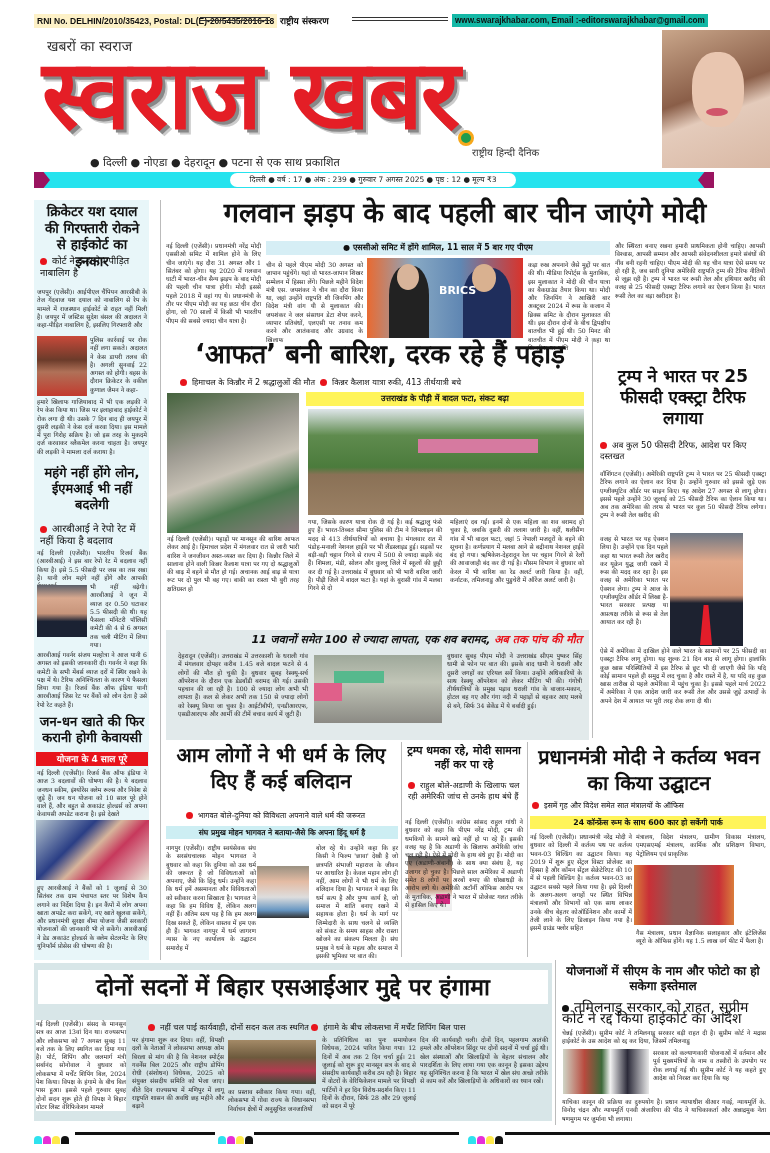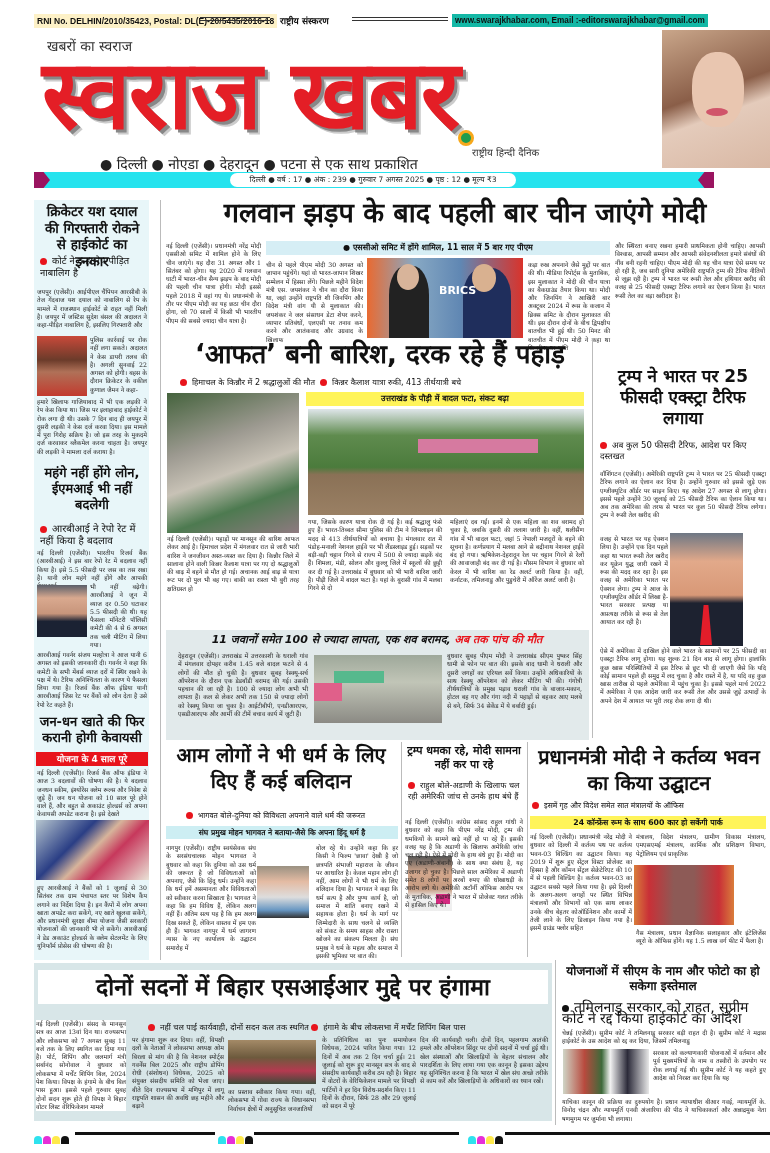--- a/index.html
+++ b/index.html
@@ -11,21 +11,21 @@
 .dot{display:inline-block;width:7px;height:7px;border-radius:50%;background:#e8141c;margin-right:5px;vertical-align:middle}
 .photo{overflow:hidden}
 
 #topbar-left{left:34px;top:14px;font-size:8.5px;font-weight:bold;background:#fdf1c7;padding:2px 3px;font-family:"Liberation Sans",sans-serif}
 #topbar-mid{left:280px;top:14px;font-size:9px;font-weight:bold}
 #topbar-right{left:452px;top:14px;font-size:8.2px;font-weight:bold;background:#14b8a6;padding:2px 3px;font-family:"Liberation Sans",sans-serif}
 .dbl{position:absolute;height:4px;border-top:1px solid #333;border-bottom:1px solid #333}
 #tagline{left:47px;top:36px;font-size:14px;color:#333}
 #logo{left:42px;top:40px;font-size:96px;font-weight:bold;color:#e41e26;letter-spacing:-2px;text-shadow:3px 3px 0 #888,5px 5px 0 #ccc;font-family:"DejaVu Sans",sans-serif;line-height:110px}
 #subtitle{left:472px;top:145px;font-size:10px;color:#333}
-#cities{left:100px;top:154px;font-size:14px;color:#222}
+#cities{left:90px;top:154px;font-size:11px;color:#222}
 #dateband{left:34px;top:172px;width:680px;height:16px;background:#26e3ee}
 #datepill{left:230px;top:173px;width:286px;height:14px;background:#fff;border-radius:7px;font-size:7.5px;text-align:center;line-height:14px;color:#222}
 #cover-photo{left:662px;top:30px;width:108px;height:138px;background:linear-gradient(160deg,#c9a68a,#8a5e48 45%,#e4cbbb 60%,#d9b8a4)}
 
 #leftcol{left:34px;top:200px;width:115px;height:760px;background:#e8f6f9}
 .sep{position:absolute;background:#bbb}
 .redbar{background:#e8141c;color:#fff;text-align:center;font-weight:bold}
 .yellowbar{background:#fff45a;text-align:center;font-weight:bold;color:#111}
 .bluebar{background:#cdeef3;text-align:center;font-weight:bold;color:#111}
 .cmyk span{display:inline-block;width:8px;height:8px;border-radius:50% 50% 0 0;margin-right:1px}
@@ -99,21 +99,21 @@
 <div class="abs photo" style="left:167px;top:393px;width:132px;height:140px;background:linear-gradient(160deg,#45633d,#9d9a91 35%,#c8c2b6 55%,#4d7a50 75%,#8e7a80)"></div>
 <div class="abs yellowbar" style="left:306px;top:392px;width:278px;height:14px;font-size:8px;line-height:14px">उत्तराखंड के पौड़ी में बादल फटा, संकट बढ़ा</div>
 <div class="abs photo" style="left:308px;top:409px;width:276px;height:106px;background:linear-gradient(180deg,#dfe6ea 0%,#5f8b4e 25%,#4b7b3c 55%,#8a7156 62%,#9a8064 100%)">
   <div style="position:absolute;left:110px;top:30px;width:120px;height:14px;background:#d67aa0"></div>
 </div>
 <div class="abs txt" style="left:167px;top:535px;width:132px">नई दिल्ली (एजेंसी)। पहाड़ों पर मानसून की बारिश आफत लेकर आई है। हिमाचल प्रदेश में मंगलवार रात से जारी भारी बारिश ने जनजीवन अस्त-व्यस्त कर दिया है। किन्नौर जिले में सालाना होने वाली किन्नर कैलाश यात्रा पर गए दो श्रद्धालुओं की बाढ़ में बहने से मौत हो गई। अचानक आई बाढ़ से यात्रा रूट पर दो पुल भी बह गए। बाकी का रास्ता भी बुरी तरह क्षतिग्रस्त हो</div>
 <div class="abs txt" style="left:308px;top:518px;width:134px">गया, जिसके कारण यात्रा रोक दी गई है। कई श्रद्धालु फंसे हुए हैं। भारत-तिब्बत सीमा पुलिस की टीम ने जिपलाइन की मदद से 413 तीर्थयात्रियों को बचाया है। मंगलवार रात में पंडोह-मनाली नेशनल हाईवे पर भी लैंडस्लाइड हुई। सड़कों पर बड़ी-बड़ी चट्टान गिरने से राज्य में 500 से ज्यादा सड़कें बंद हैं। शिमला, मंडी, सोलन और कुल्लू जिले में स्कूलों की छुट्टी कर दी गई है। उत्तराखंड में बुधवार को भी भारी बारिश जारी है। पौड़ी जिले में बादल फटा है। यहां के बुरासी गांव में मलबा गिरने से दो</div>
 <div class="abs txt" style="left:450px;top:518px;width:134px">महिलाएं दब गईं। इनमें से एक महिला का शव बरामद हो चुका है, जबकि दूसरी की तलाश जारी है। वहीं, थलीसैंण गांव में भी बादल फटा, जहां 5 नेपाली मजदूरों के बहने की सूचना है। कर्णप्रयाग में मलबा आने से बद्रीनाथ नेशनल हाईवे बंद हो गया। ऋषिकेश-देहरादून रेल पर चट्टान गिरने से रेलों की आवाजाही बंद कर दी गई है। मौसम विभाग ने बुधवार को केरल में भी बारिश का रेड अलर्ट जारी किया है। वहीं, कर्नाटक, तमिलनाडु और पुडुचेरी में ऑरेंज अलर्ट जारी है।</div>
 
 <div class="abs" style="left:166px;top:630px;width:423px;height:110px;background:#e2eaeb"></div>
-<div class="abs" style="left:172px;top:632px;width:410px;font-size:11px;line-height:16px;font-weight:bold;font-style:italic;text-align:center"><span>11 जवानों समेत 100 से ज्यादा लापता, एक शव बरामद,</span><span style="color:#e8141c"> अब तक पांच की मौत</span></div>
+<div class="abs" style="left:172px;top:632px;width:410px;font-size:11px;line-height:16px;font-weight:bold;font-style:italic;text-align:right"><span>11 जवानों समेत 100 से ज्यादा लापता, एक शव बरामद,</span><span style="color:#e8141c"> अब तक पांच की मौत</span></div>
 <div class="abs txt" style="left:178px;top:652px;width:130px">देहरादून (एजेंसी)। उत्तराखंड में उत्तरकाशी के धराली गांव में मंगलवार दोपहर करीब 1.45 बजे बादल फटने से 4 लोगों की मौत हो चुकी है। बुधवार सुबह रेस्क्यू-सर्च ऑपरेशन के दौरान एक डेडबॉडी बरामद की गई। उसकी पहचान की जा रही है। 100 से ज्यादा लोग अभी भी लापता हैं। कल से लेकर अभी तक 150 से ज्यादा लोगों को रेस्क्यू किया जा चुका है। आईटीबीपी, एनडीआरएफ, एसडीआरएफ और आर्मी की टीमें बचाव कार्य में जुटी हैं।</div>
 <div class="abs photo" style="left:314px;top:655px;width:128px;height:68px;background:linear-gradient(180deg,#9ea89a,#c1c5b7 40%,#8b8a84 100%)">
   <div style="position:absolute;left:20px;top:16px;width:50px;height:12px;background:#56b98d;transform:skewX(-20px)"></div>
   <div style="position:absolute;left:0;top:28px;width:28px;height:18px;background:#e0608a"></div>
 </div>
 <div class="abs txt" style="left:447px;top:652px;width:135px">बुधवार सुबह पीएम मोदी ने उत्तराखंड सीएम पुष्कर सिंह धामी से फोन पर बात की। इसके बाद धामी ने धराली और दूसरी जगहों का एरियल सर्वे किया। उन्होंने अधिकारियों के साथ रेस्क्यू ऑपरेशन को लेकर मीटिंग भी की। गंगोत्री तीर्थयात्रियों के प्रमुख पड़ाव धराली गांव के बाजार-मकान, होटल बह गए और गंगा नदी में पहाड़ों से बहकर आए मलबे से बने, सिर्फ 34 सेकेंड में ये बर्बादी हुई।</div>
 
 <div class="abs hl" style="left:598px;top:366px;width:170px;font-size:17px;line-height:21px">ट्रम्प ने भारत पर 25 फीसदी एक्स्ट्रा टैरिफ लगाया</div>
 <div class="abs bullet" style="left:600px;top:440px;width:168px;font-size:8.5px;line-height:11px"><span class="dot"></span><span>अब कुल 50 फीसदी टैरिफ, आदेश पर किए दस्तखत</span></div>
 <div class="abs txt" style="left:600px;top:470px;width:166px">वॉशिंगटन (एजेंसी)। अमेरिकी राष्ट्रपति ट्रम्प ने भारत पर 25 फीसदी एक्स्ट्रा टैरिफ लगाने का ऐलान कर दिया है। उन्होंने गुरुवार को इससे जुड़े एक एग्जीक्यूटिव ऑर्डर पर साइन किए। यह आदेश 27 अगस्त से लागू होगा। इससे पहले उन्होंने 30 जुलाई को 25 फीसदी टैरिफ का ऐलान किया था। अब तक अमेरिका की तरफ से भारत पर कुल 50 फीसदी टैरिफ लगेगा। ट्रम्प ने रूसी तेल खरीद की</div>

